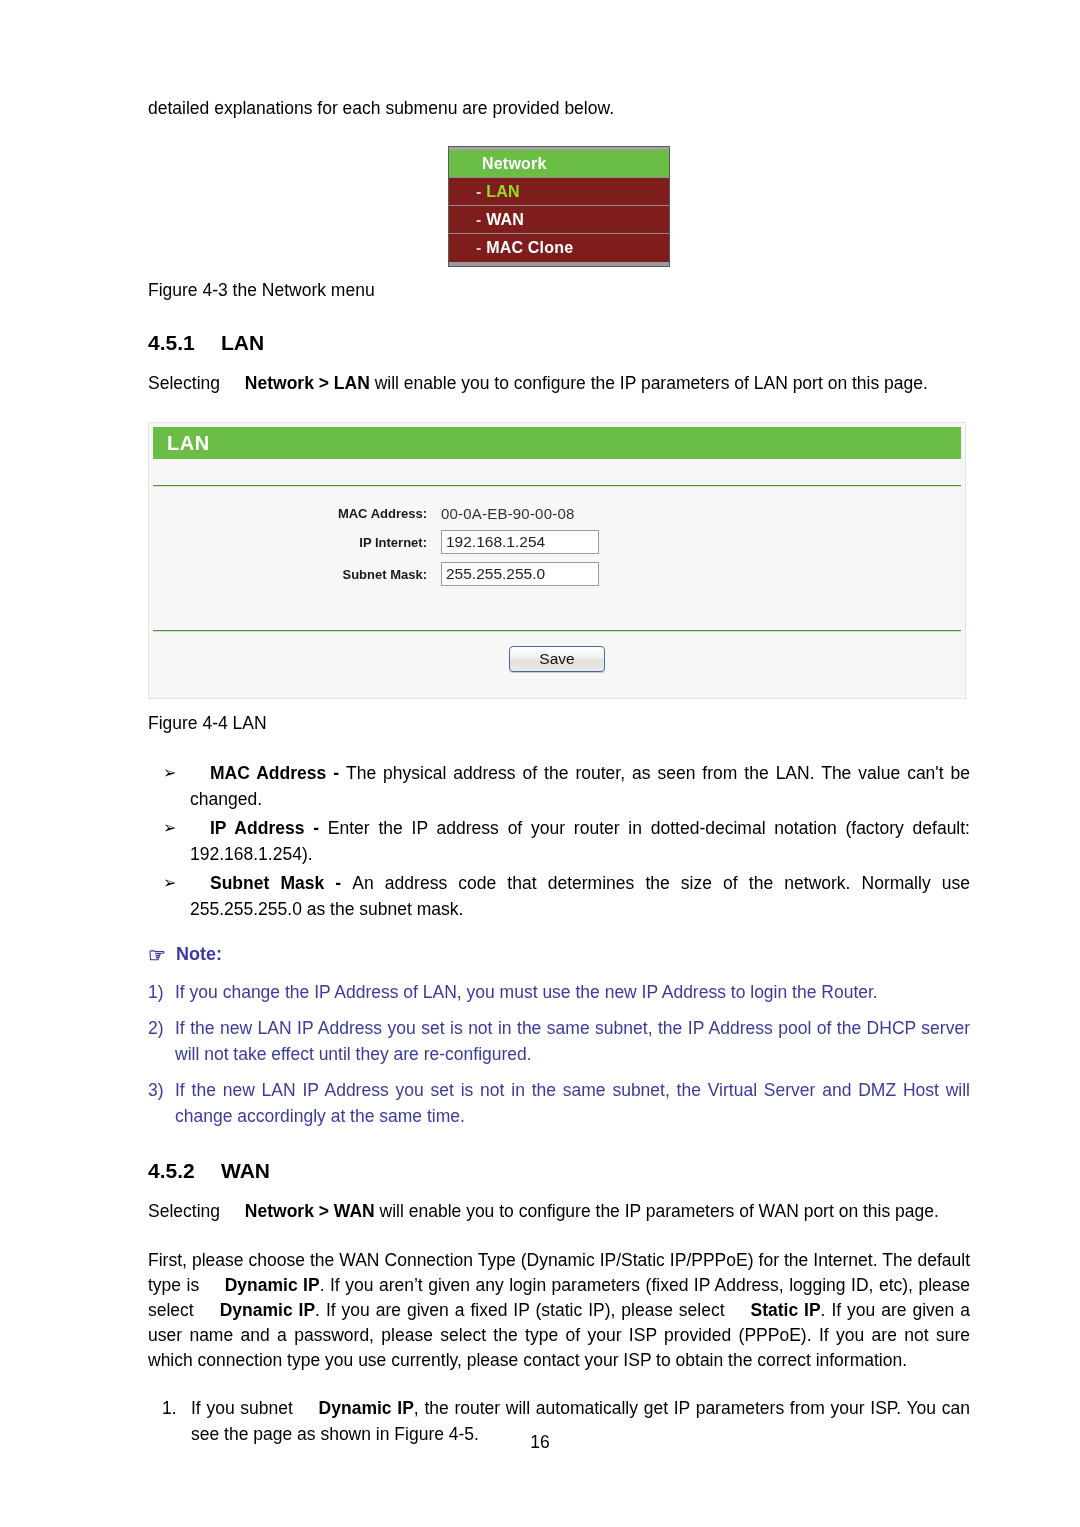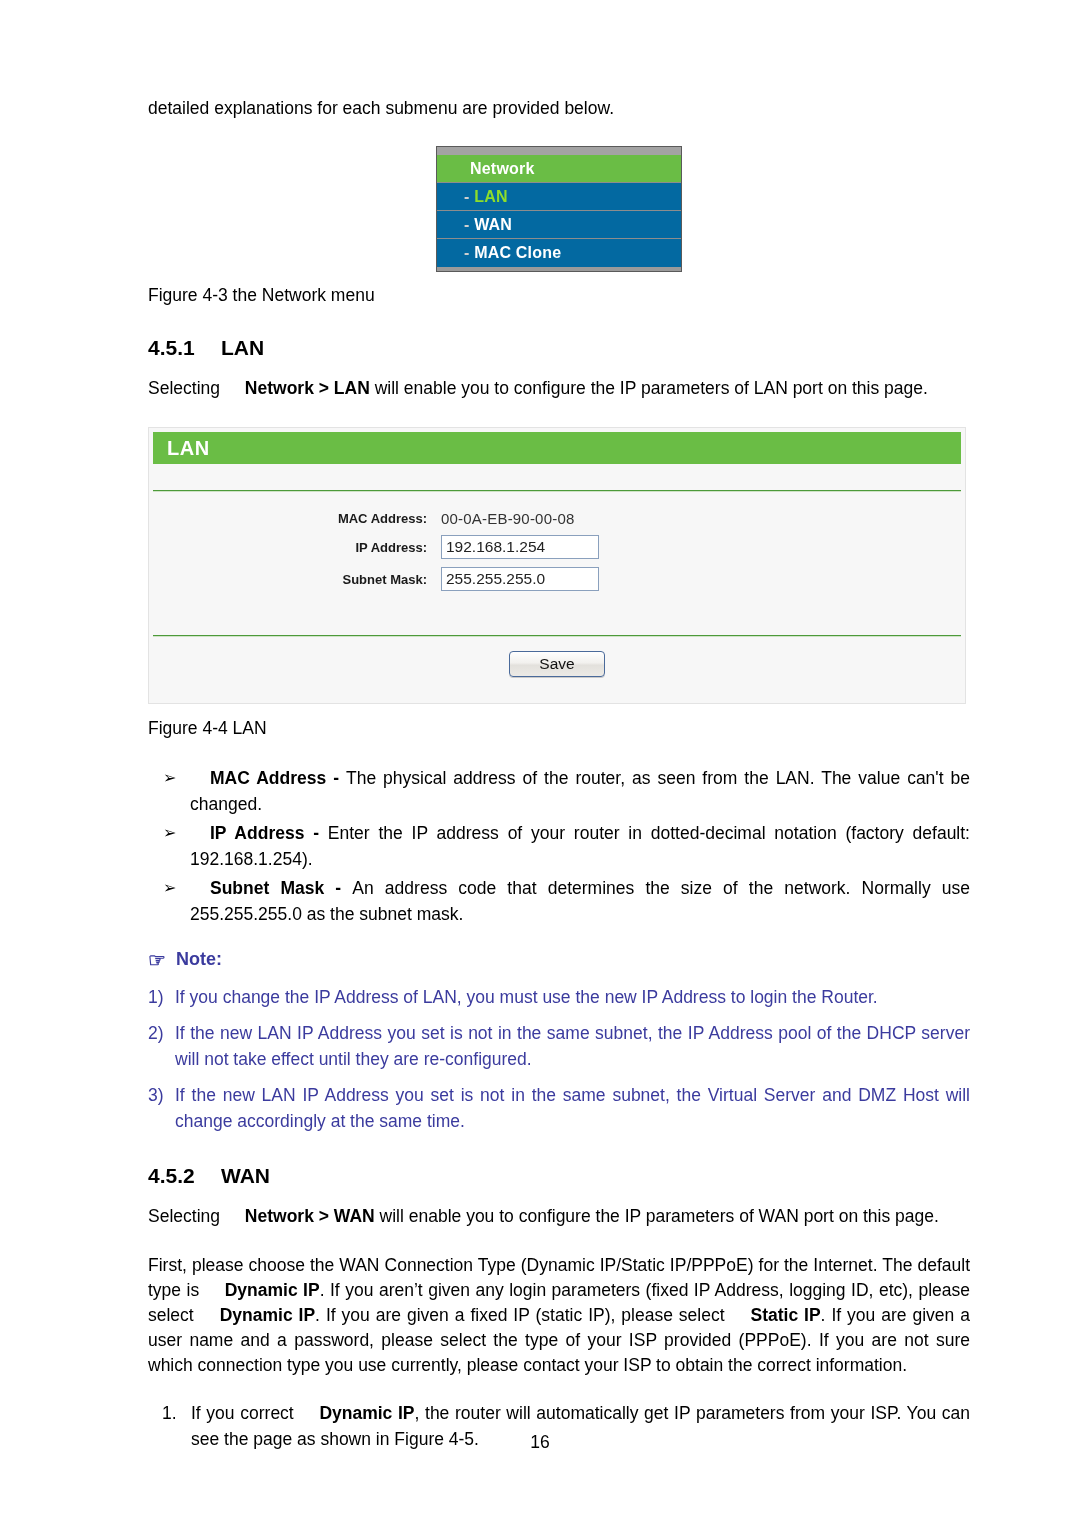--- a/index.html
+++ b/index.html
@@ -39,44 +39,44 @@
   .para-left { text-align: left; }
   b, .b { font-weight: bold; padding-left: 20px; }
 
   
   .fig-menu-wrap {
     margin-top: 26px;
     display: flex;
     justify-content: center;
   }
   .menu-box {
-    width: 244px;
+    width: 220px;
     background: #6f6f6f;
-    border-top: 8px solid #a3a3a3;
+    border-top: 3px solid #a3a3a3;
     border-bottom: 4px solid #9a9a9a;
     box-shadow: 0 0 0 1px #5a5a5a;
   }
   .menu-row {
     height: 28px;
     line-height: 28px;
     font-size: 16px;
     font-weight: bold;
     padding-left: 33px;
     color: #ffffff;
     border-bottom: 1px solid #8d8d8d;
     box-sizing: border-box;
     letter-spacing: .2px;
   }
   .menu-row.head {
     background: #6abd45;
     color: #ffffff;
     border-bottom: 1px solid #8d8d8d;
   }
   .menu-row.item {
-    background: #0369a1;
+    background: #7f1d1d;
     padding-left: 27px;
   }
   .menu-row.item .dash { color: #cfcfcf; font-weight: bold; }
   .menu-row.item.active .lbl { color: #8ede2a; }
   .menu-row.item .lbl { color: #ffffff; }
   .menu-row.item:last-child { border-bottom: none; }
 
   .fig-caption {
     text-align: left;
     font-size: 17.5px;
@@ -277,21 +277,21 @@
       <div class="lan-body">
         <hr class="hr-green">
         <div class="form-rows">
 
           <div class="form-row">
             <div class="form-label">MAC Address:</div>
             <div class="form-static">00-0A-EB-90-00-08</div>
           </div>
 
           <div class="form-row">
-            <div class="form-label">IP Address:</div>
+            <div class="form-label">IP Internet:</div>
             <input class="form-input" type="text" value="192.168.1.254" style="">
           </div>
 
           <div class="form-row">
             <div class="form-label">Subnet Mask:</div>
             <input class="form-input" type="text" value="255.255.255.0" style="">
           </div>
 
         </div>
         <hr class="hr-green">
@@ -348,20 +348,20 @@
 
     <p class="para"><span>Selecting </span><b>Network &gt; WAN</b><span> will enable you to configure the IP parameters of WAN port on this page.</span></p>
 
     <div class="spacer-24"></div>
 
     <p class="para"><span>First, please choose the WAN Connection Type (Dynamic IP/Static IP/PPPoE) for the Internet. The default type is </span><b>Dynamic IP</b><span>. If you aren’t given any login parameters (fixed IP Address, logging ID, etc), please select </span><b>Dynamic IP</b><span>. If you are given a fixed IP (static IP), please select </span><b>Static IP</b><span>. If you are given a user name and a password, please select the type of your ISP provided (PPPoE). If you are not sure which connection type you use currently, please contact your ISP to obtain the correct information.</span></p>
 
     <div class="olist">
       <div class="olist-item">
         <span class="o-num">1.</span>
-        <span class="o-text"><span>If you correct </span><b>Dynamic IP</b><span>, the router will automatically get IP parameters from your ISP. You can see the page as shown in Figure 4-5.</span></span>
+        <span class="o-text"><span>If you subnet </span><b>Dynamic IP</b><span>, the router will automatically get IP parameters from your ISP. You can see the page as shown in Figure 4-5.</span></span>
       </div>
     </div>
 
   </div>
 
   <div class="page-num">16</div>
 </div>
 
 </body></html>

